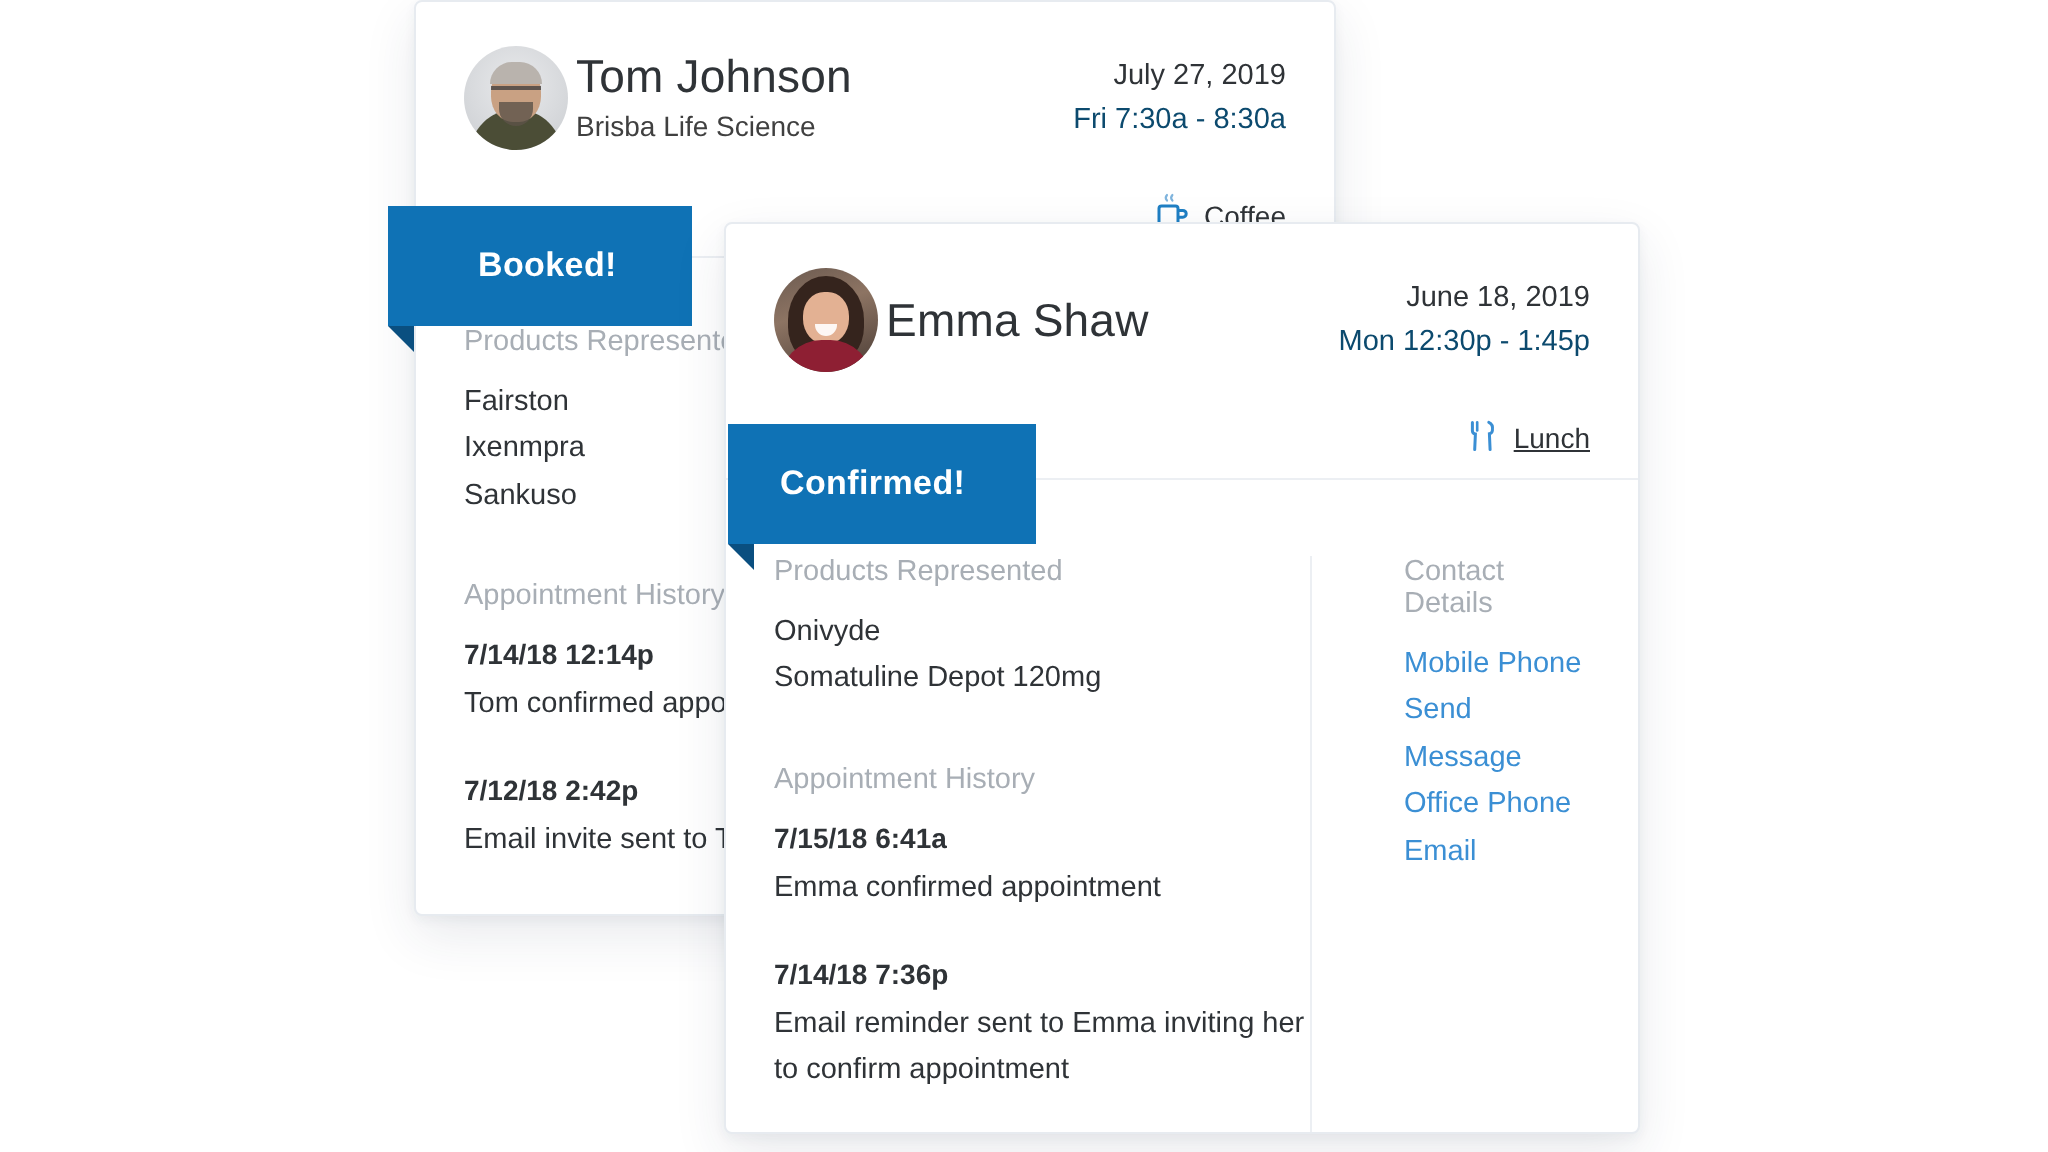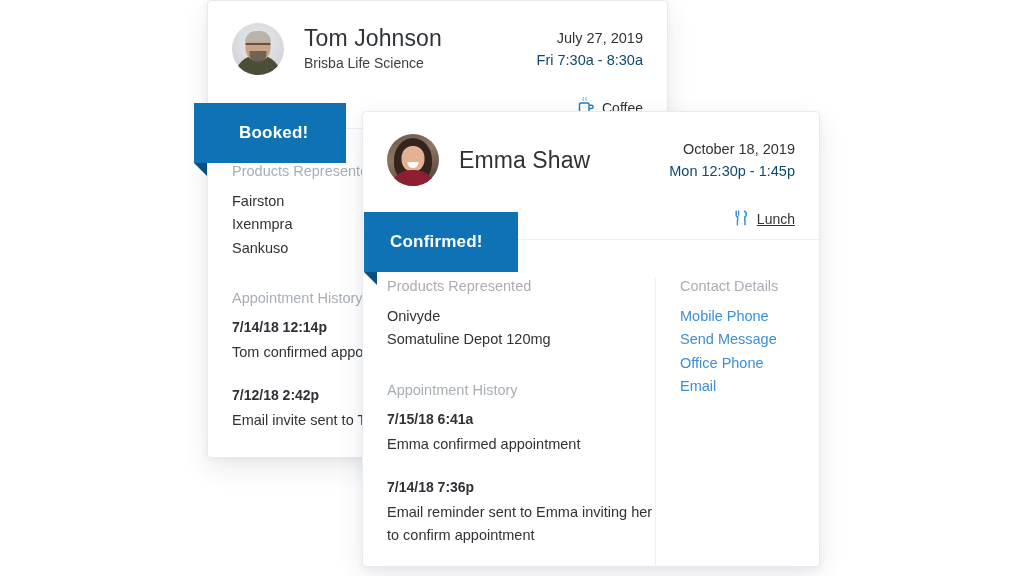--- a/index.html
+++ b/index.html
@@ -57,21 +57,21 @@
     box-sizing: border-box;
   }
   .head-row {
     display: flex;
     align-items: flex-start;
     justify-content: space-between;
   }
   .person {
     display: flex;
     align-items: center;
-    gap: 20px;
+    gap: 4px;
   }
 
   
   .avatar {
     width: 52px;
     height: 52px;
     border-radius: 50%;
     position: relative;
     overflow: hidden;
     flex: 0 0 auto;
@@ -271,21 +271,21 @@
   }
   .body-cols {
     display: flex;
     align-items: stretch;
   }
   .col-main {
     width: 268px;
     flex: 0 0 auto;
   }
   .col-side {
-    padding-left: 24px;
+    padding-left: 46px;
     border-left: 1px solid #eceff3;
     flex: 1 1 auto;
   }
   .card-back .card-body { padding-top: 34px; }
   .card-back .col-main { width: 100%; }
 
   .section-label {
     font-size: 14.5px;
     color: #a8aeb5;
     margin-bottom: 11px;
@@ -401,21 +401,21 @@
             <div class="av-face"></div>
             <div class="av-smile"></div>
             <div class="av-top"></div>
           </div>
           <div>
             <div class="person-name">Emma Shaw</div>
           </div>
         </div>
 
         <div class="when">
-          <div class="when-date">October 18, 2019</div>
+          <div class="when-date">June 18, 2019</div>
           <div class="when-time">Mon 12:30p - 1:45p</div>
           <div class="meeting-type">
             <span class="mt-icon">
               <svg width="18" height="18" viewBox="0 0 18 18" aria-hidden="true">
                 <path d="M4.2 2.2v4.2c0 .9 .7 1.5 1.5 1.6l-.35 7.8" fill="none" stroke="#3b8fd4" stroke-width="1.5" stroke-linecap="round"></path>
                 <path d="M6.6 2.2v4.0" fill="none" stroke="#3b8fd4" stroke-width="1.3" stroke-linecap="round"></path>
                 <path d="M12.4 2.2c1.5 .6 2.1 2.1 1.8 4.1 -.15 1.0 -.7 1.5 -1.5 1.6l.35 7.9" fill="none" stroke="#3b8fd4" stroke-width="1.5" stroke-linecap="round"></path>
               </svg>
             </span>
             <span>Lunch</span>

